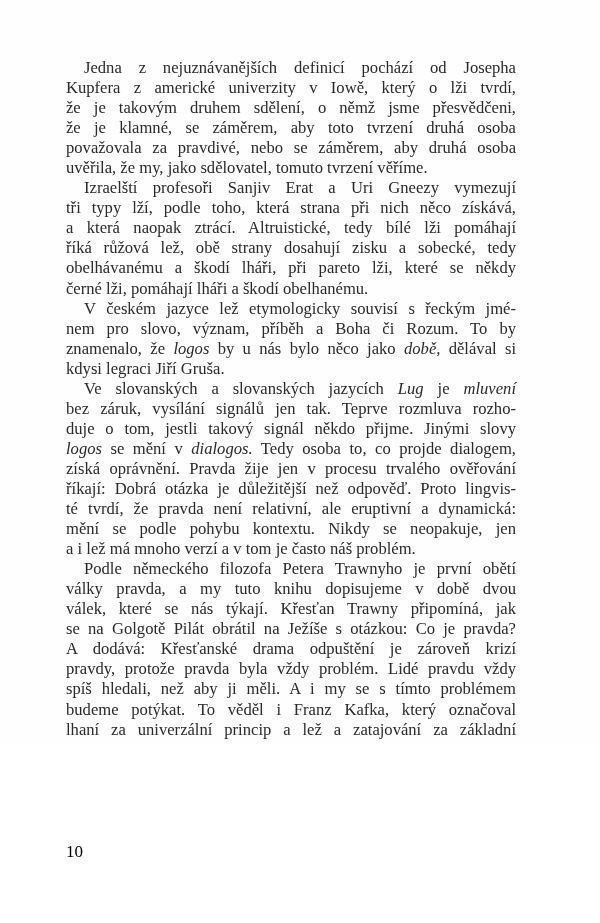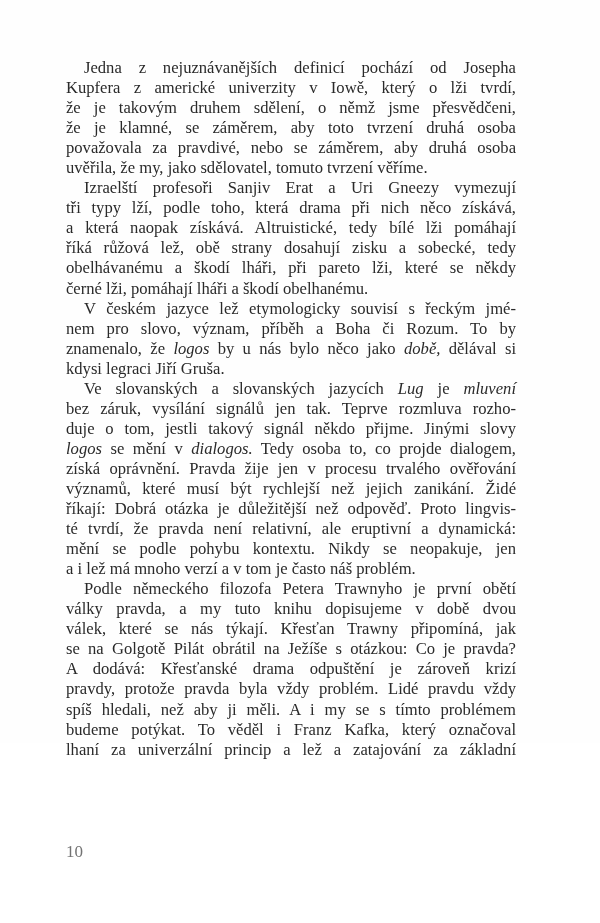--- a/index.html
+++ b/index.html
@@ -20,61 +20,60 @@
     display: block; height: 20.05px; white-space: nowrap;
     text-align: justify; text-align-last: justify;
     overflow: visible;
   }
   .line.last { text-align-last: left; }
   .line.indent { padding-left: 18px; }
   .line i { }
   .page-number {
     position: absolute; left: 66px; top: 842px;
     font-family: "Liberation Serif", "DejaVu Serif", serif;
-    font-size: 17px; color: #737373;
+    font-size: 17px; color: #000000;
   }
 </style>
 </head>
 <body>
 
 <div class="page">
   <div class="text-block">
 
     <div>
       <span class="line indent">Jedna z nejuznávanějších definicí pochází od Josepha</span>
       <span class="line">Kupfera z americké univerzity v Iowě, který o lži tvrdí,</span>
       <span class="line">že je takovým druhem sdělení, o němž jsme přesvědčeni,</span>
       <span class="line">že je klamné, se záměrem, aby toto tvrzení druhá osoba</span>
       <span class="line">považovala za pravdivé, nebo se záměrem, aby druhá osoba</span>
       <span class="line last">uvěřila, že my, jako sdělovatel, tomuto tvrzení věříme.</span>
     </div>
 
     <div>
       <span class="line indent">Izraelští profesoři Sanjiv Erat a Uri Gneezy vymezují</span>
-      <span class="line">tři typy lží, podle toho, která drama při nich něco získává,</span>
-      <span class="line">a která naopak získává. Altruistické, tedy bílé lži pomáhají</span>
+      <span class="line">tři typy lží, podle toho, která strana při nich něco získává,</span>
+      <span class="line">a která naopak ztrácí. Altruistické, tedy bílé lži pomáhají</span>
       <span class="line">říká růžová lež, obě strany dosahují zisku a sobecké, tedy</span>
       <span class="line">obelhávanému a škodí lháři, při pareto lži, které se někdy</span>
       <span class="line last">černé lži, pomáhají lháři a škodí obelhanému.</span>
     </div>
 
     <div>
       <span class="line indent">V českém jazyce lež etymologicky souvisí s řeckým jmé-</span>
       <span class="line">nem pro slovo, význam, příběh a Boha či Rozum. To by</span>
       <span class="line"><span>znamenalo, že </span><i>logos</i><span> by u nás bylo něco jako </span><i>době,</i><span> dělával si</span></span>
       <span class="line last">kdysi legraci Jiří Gruša.</span>
     </div>
 
     <div>
       <span class="line indent"><span>Ve slovanských a slovanských jazycích </span><i>Lug</i><span> je </span><i>mluvení</i></span>
       <span class="line">bez záruk, vysílání signálů jen tak. Teprve rozmluva rozho-</span>
       <span class="line">duje o tom, jestli takový signál někdo přijme. Jinými slovy</span>
       <span class="line"><i>logos</i><span> se mění v </span><i>dialogos.</i><span> Tedy osoba to, co projde dialogem,</span></span>
       <span class="line">získá oprávnění. Pravda žije jen v procesu trvalého ověřování</span>
-      <span class="line">významů, které musí být rychlejší než jejich zanikání. Židé</span>
       <span class="line">říkají: Dobrá otázka je důležitější než odpověď. Proto lingvis-</span>
       <span class="line">té tvrdí, že pravda není relativní, ale eruptivní a dynamická:</span>
       <span class="line">mění se podle pohybu kontextu. Nikdy se neopakuje, jen</span>
       <span class="line last">a i lež má mnoho verzí a v tom je často náš problém.</span>
     </div>
 
     <div>
       <span class="line indent">Podle německého filozofa Petera Trawnyho je první obětí</span>
       <span class="line">války pravda, a my tuto knihu dopisujeme v době dvou</span>
       <span class="line">válek, které se nás týkají. Křesťan Trawny připomíná, jak</span>

